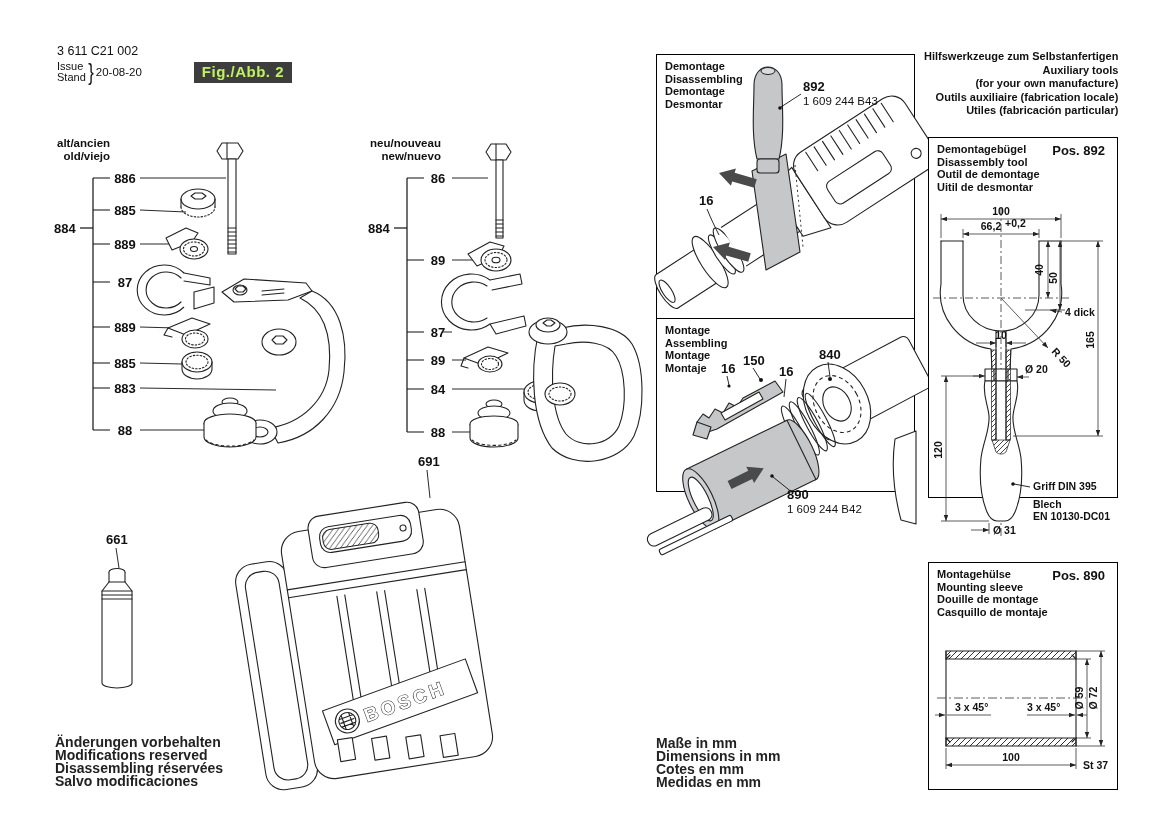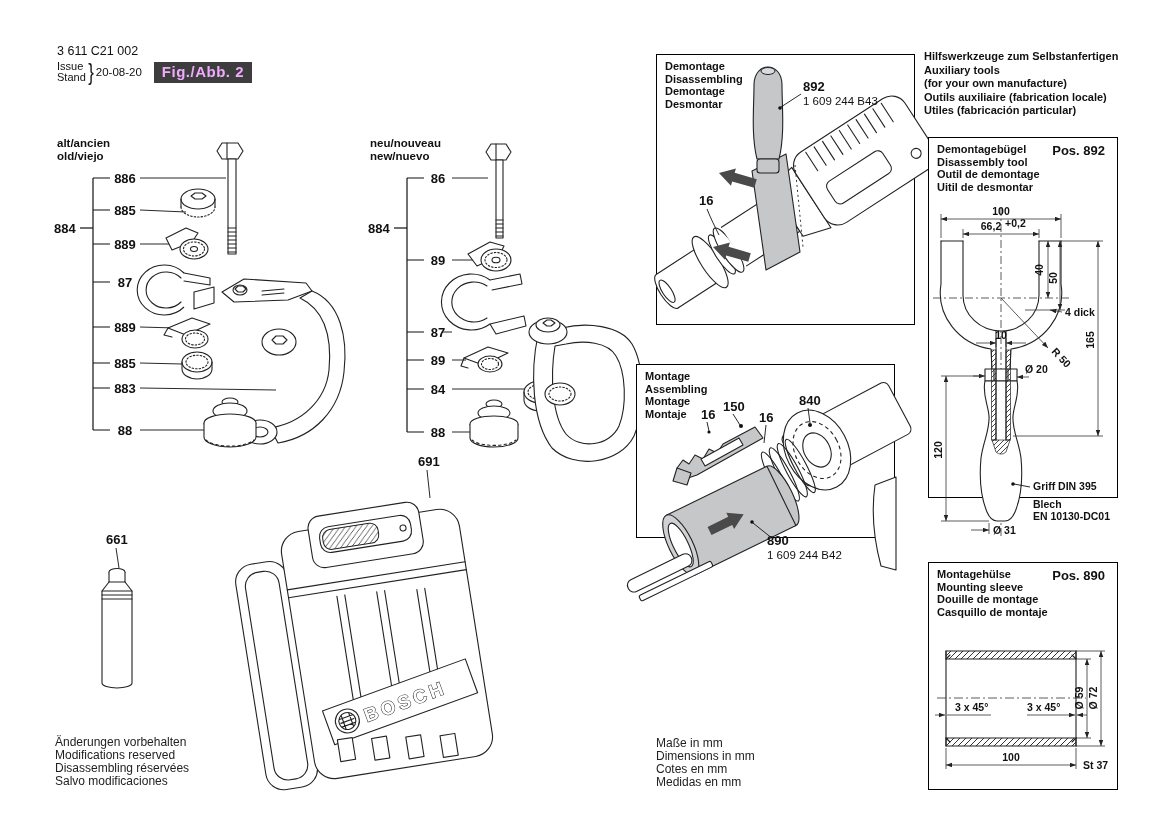--- a/index.html
+++ b/index.html
@@ -1,22 +1,22 @@
 <!DOCTYPE html>
 <html><head>
 <meta charset="utf-8">
 <style>
   html,body{margin:0;padding:0;background:#fff;}
   #page{position:relative;width:1169px;height:826px;background:#fff;overflow:hidden;
         font-family:"Liberation Sans","DejaVu Sans",sans-serif;color:#111;}
   .abs{position:absolute;}
-  .small{font-size:12px;line-height:13px;color:#222;}
-  .bold{font-weight:bold;}
-  .badge{display:inline-block;background:#3d3d3d;color:#f0abfc;font-weight:bold;
-         font-size:15px;padding:1px 8px 3px 8px;letter-spacing:.5px;}
+  .small{font-size:14px;line-height:13px;color:#222;font-weight:bold;}
+  .bold{font-weight:bold;text-align:right;}
+  .badge{display:inline-block;background:#3d3d3d;color:#bef264;font-weight:bold;
+         font-size:15px;padding:1px 8px 3px 8px;letter-spacing:.5px;margin-left:28px;}
   .panel{position:absolute;border:1.3px solid #000;background:#fff;box-sizing:border-box;}
   .ptitle{position:absolute;left:8px;top:5px;font-size:11px;line-height:12.5px;font-weight:bold;}
   .pos{position:absolute;right:12px;top:5px;font-size:13px;font-weight:bold;}
   svg{position:absolute;overflow:visible;}
   svg text{font-family:"Liberation Sans","DejaVu Sans",sans-serif;}
   .plabel{font-size:13px;font-weight:bold;fill:#111;}
   .ref{font-size:13px;font-weight:bold;fill:#111;}
   .ord{font-size:11.5px;fill:#111;}
   .dim{font-size:10.5px;font-weight:bold;fill:#111;}
   .note{font-size:10.5px;font-weight:bold;fill:#111;}
@@ -33,21 +33,21 @@
 
 <div id="page">
 
   <div class="abs" style="left:57px;top:44px;font-size:12.5px;">3 611 C21 002</div>
   <div class="abs" style="left:57px;top:58px;display:flex;align-items:center;">
     <div style="font-size:11px;line-height:11px;">
       <div>Issue</div>
       <div>Stand</div>
     </div>
     <div style="font-size:24px;font-weight:300;transform:scaleX(.7);margin:0 1px;">}</div>
-    <div style="font-size:11.5px;margin-right:12px;">20-08-20</div>
+    <div style="font-size:11.5px;margin-right:24px;">20-08-20</div>
     <div class="badge">Fig./Abb. 2</div>
   </div>
 
   <div class="abs bold" style="left:57px;top:137px;font-size:11.5px;line-height:13px;">
     <div>alt/ancien</div>
     <div>old/viejo</div>
   </div>
 
   <svg class="abs" style="left:48px;top:132px;" width="310" height="330" viewBox="0 0 310 330">
 
@@ -289,21 +289,21 @@
       <path class="arrow" d="M0,0 L15,-9 L15,-4.5 L38,-4.5 L38,4.5 L15,4.5 L15,9 Z" transform="translate(56,192) rotate(16)"></path>
       <text class="ref" x="146" y="36">892</text>
       <text class="ord" x="146" y="50">1 609 244 B43</text>
       <line class="lead" x1="144" y1="39" x2="124" y2="52"></line>
         <circle cx="123" cy="53" r="1.8" fill="#111"></circle>
       <text class="ref" x="42" y="150">16</text>
       <path class="lead" d="M50,154 C54,164 58,172 62,180"></path>
     </svg>
   </div>
 
-  <div class="panel" style="left:636px;top:318px;width:259px;height:174px;margin-top:46px;">
+  <div class="panel" style="left:656px;top:318px;width:259px;height:174px;">
     <div class="ptitle">
       <div>Montage</div>
       <div>Assembling</div>
       <div>Montage</div>
       <div>Montaje</div>
     </div>
     <svg style="left:0;top:0;" width="259" height="226" viewBox="0 0 259 226">
       <g transform="rotate(-28 210 70)">
         <rect class="lnf" x="150" y="40" width="120" height="58" rx="6"></rect>
         <ellipse class="lnf" cx="155" cy="69" rx="6" ry="29"></ellipse>

